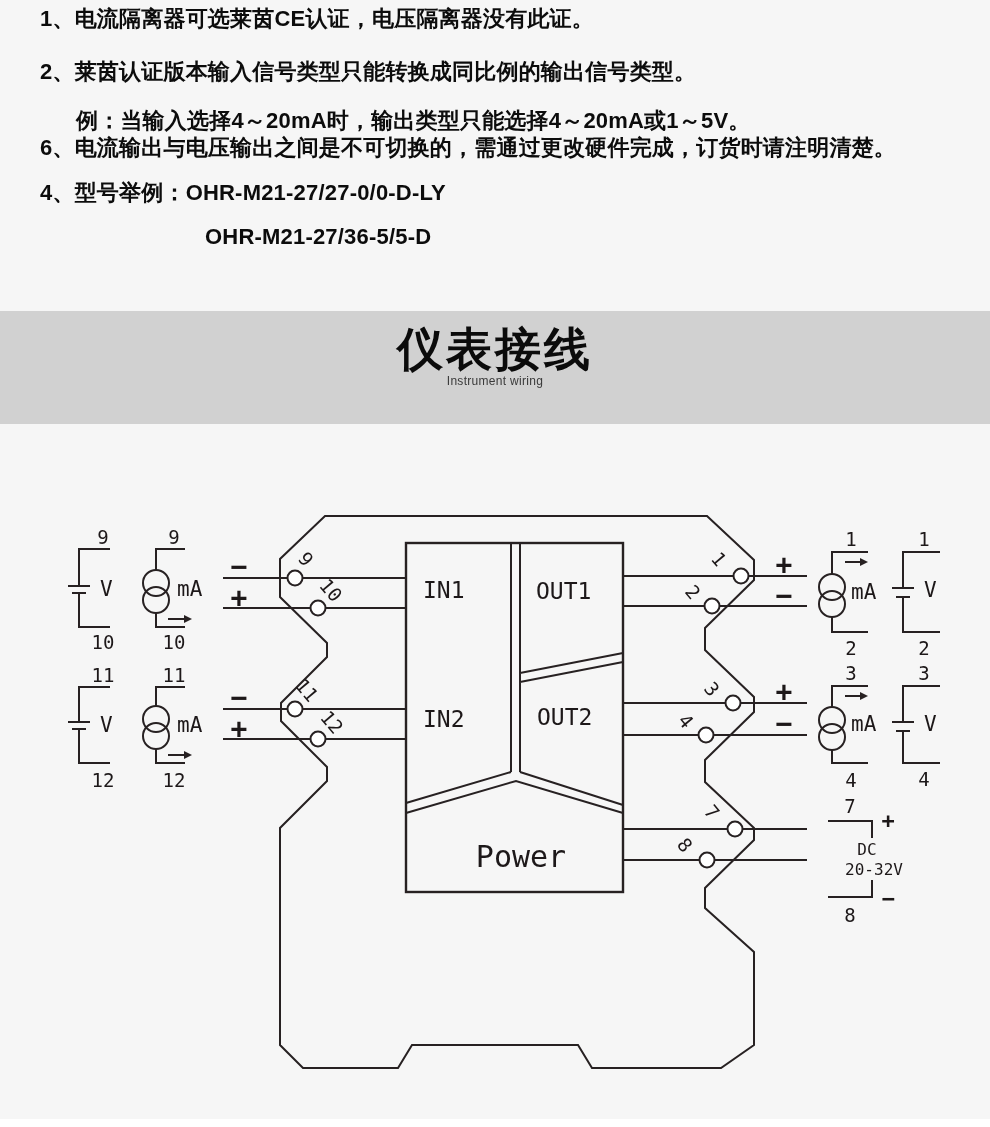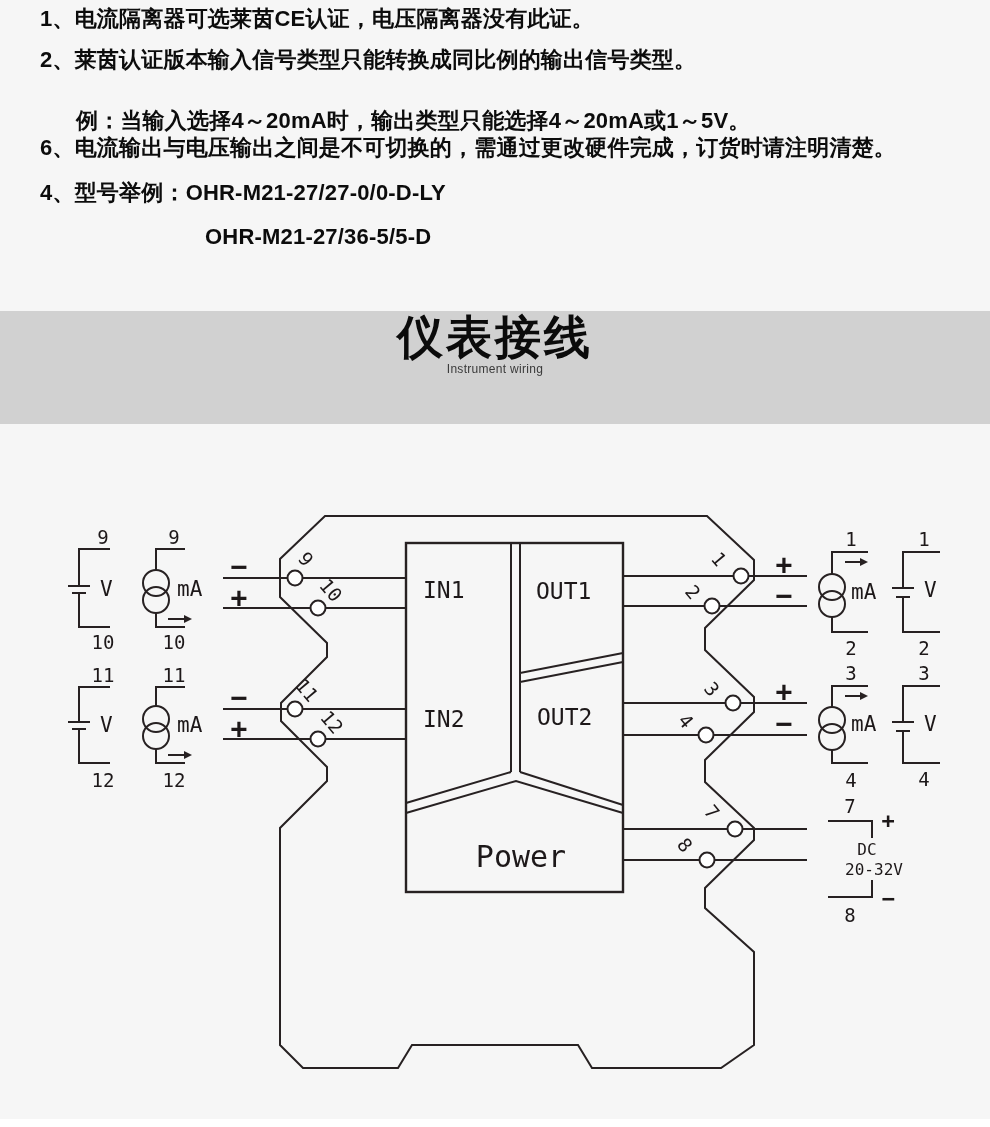--- a/index.html
+++ b/index.html
@@ -5,28 +5,28 @@
   html,body{margin:0;padding:0;}
   body{
     width:990px;height:1127px;position:relative;overflow:hidden;
     background:#f6f6f6;
     font-family:"Liberation Sans","DejaVu Sans",sans-serif;
   }
   
   .notes{position:absolute;left:0;top:0;width:990px;height:311px;color:#0c0c0c;text-align:right;}
   .note{position:absolute;white-space:nowrap;font-weight:bold;font-size:22px;letter-spacing:0.2px;}
   .n0{left:40px;top:4px;}
-  .n1{left:40px;top:45px;}
+  .n1{left:40px;top:57px;}
   .n2{left:76px;top:106px;}
   .n3{left:40px;top:133px;}
   .n4{left:40px;top:178px;}
   .n5{left:205px;top:224px;}
   
   .banner{position:absolute;left:0;top:311px;width:990px;height:113px;background:#d1d1d1;text-align:center;}
-  .banner-title{font-size:46px;font-weight:bold;letter-spacing:3px;color:#0b0b0b;padding-top:2px;line-height:1.08;}
+  .banner-title{font-size:46px;font-weight:bold;letter-spacing:3px;color:#0b0b0b;padding-top:14px;line-height:1.08;}
   .banner-sub{font-size:12px;color:#3a3a3a;letter-spacing:0.3px;line-height:1.1;}
   
   .diagram{position:absolute;left:0;top:424px;width:990px;height:700px;}
   .ln{fill:none;stroke:#272122;stroke-width:2;}
   .box{stroke-width:2.4;}
   .term{fill:#ffffff;stroke:#272122;stroke-width:2;}
   .arrowhead{fill:#272122;stroke:none;}
   text{font-family:"DejaVu Sans Mono","Liberation Mono",monospace;fill:#1d1819;}
   .t-block{font-size:23px;}
   .t-power{font-size:30px;text-anchor:middle;}

